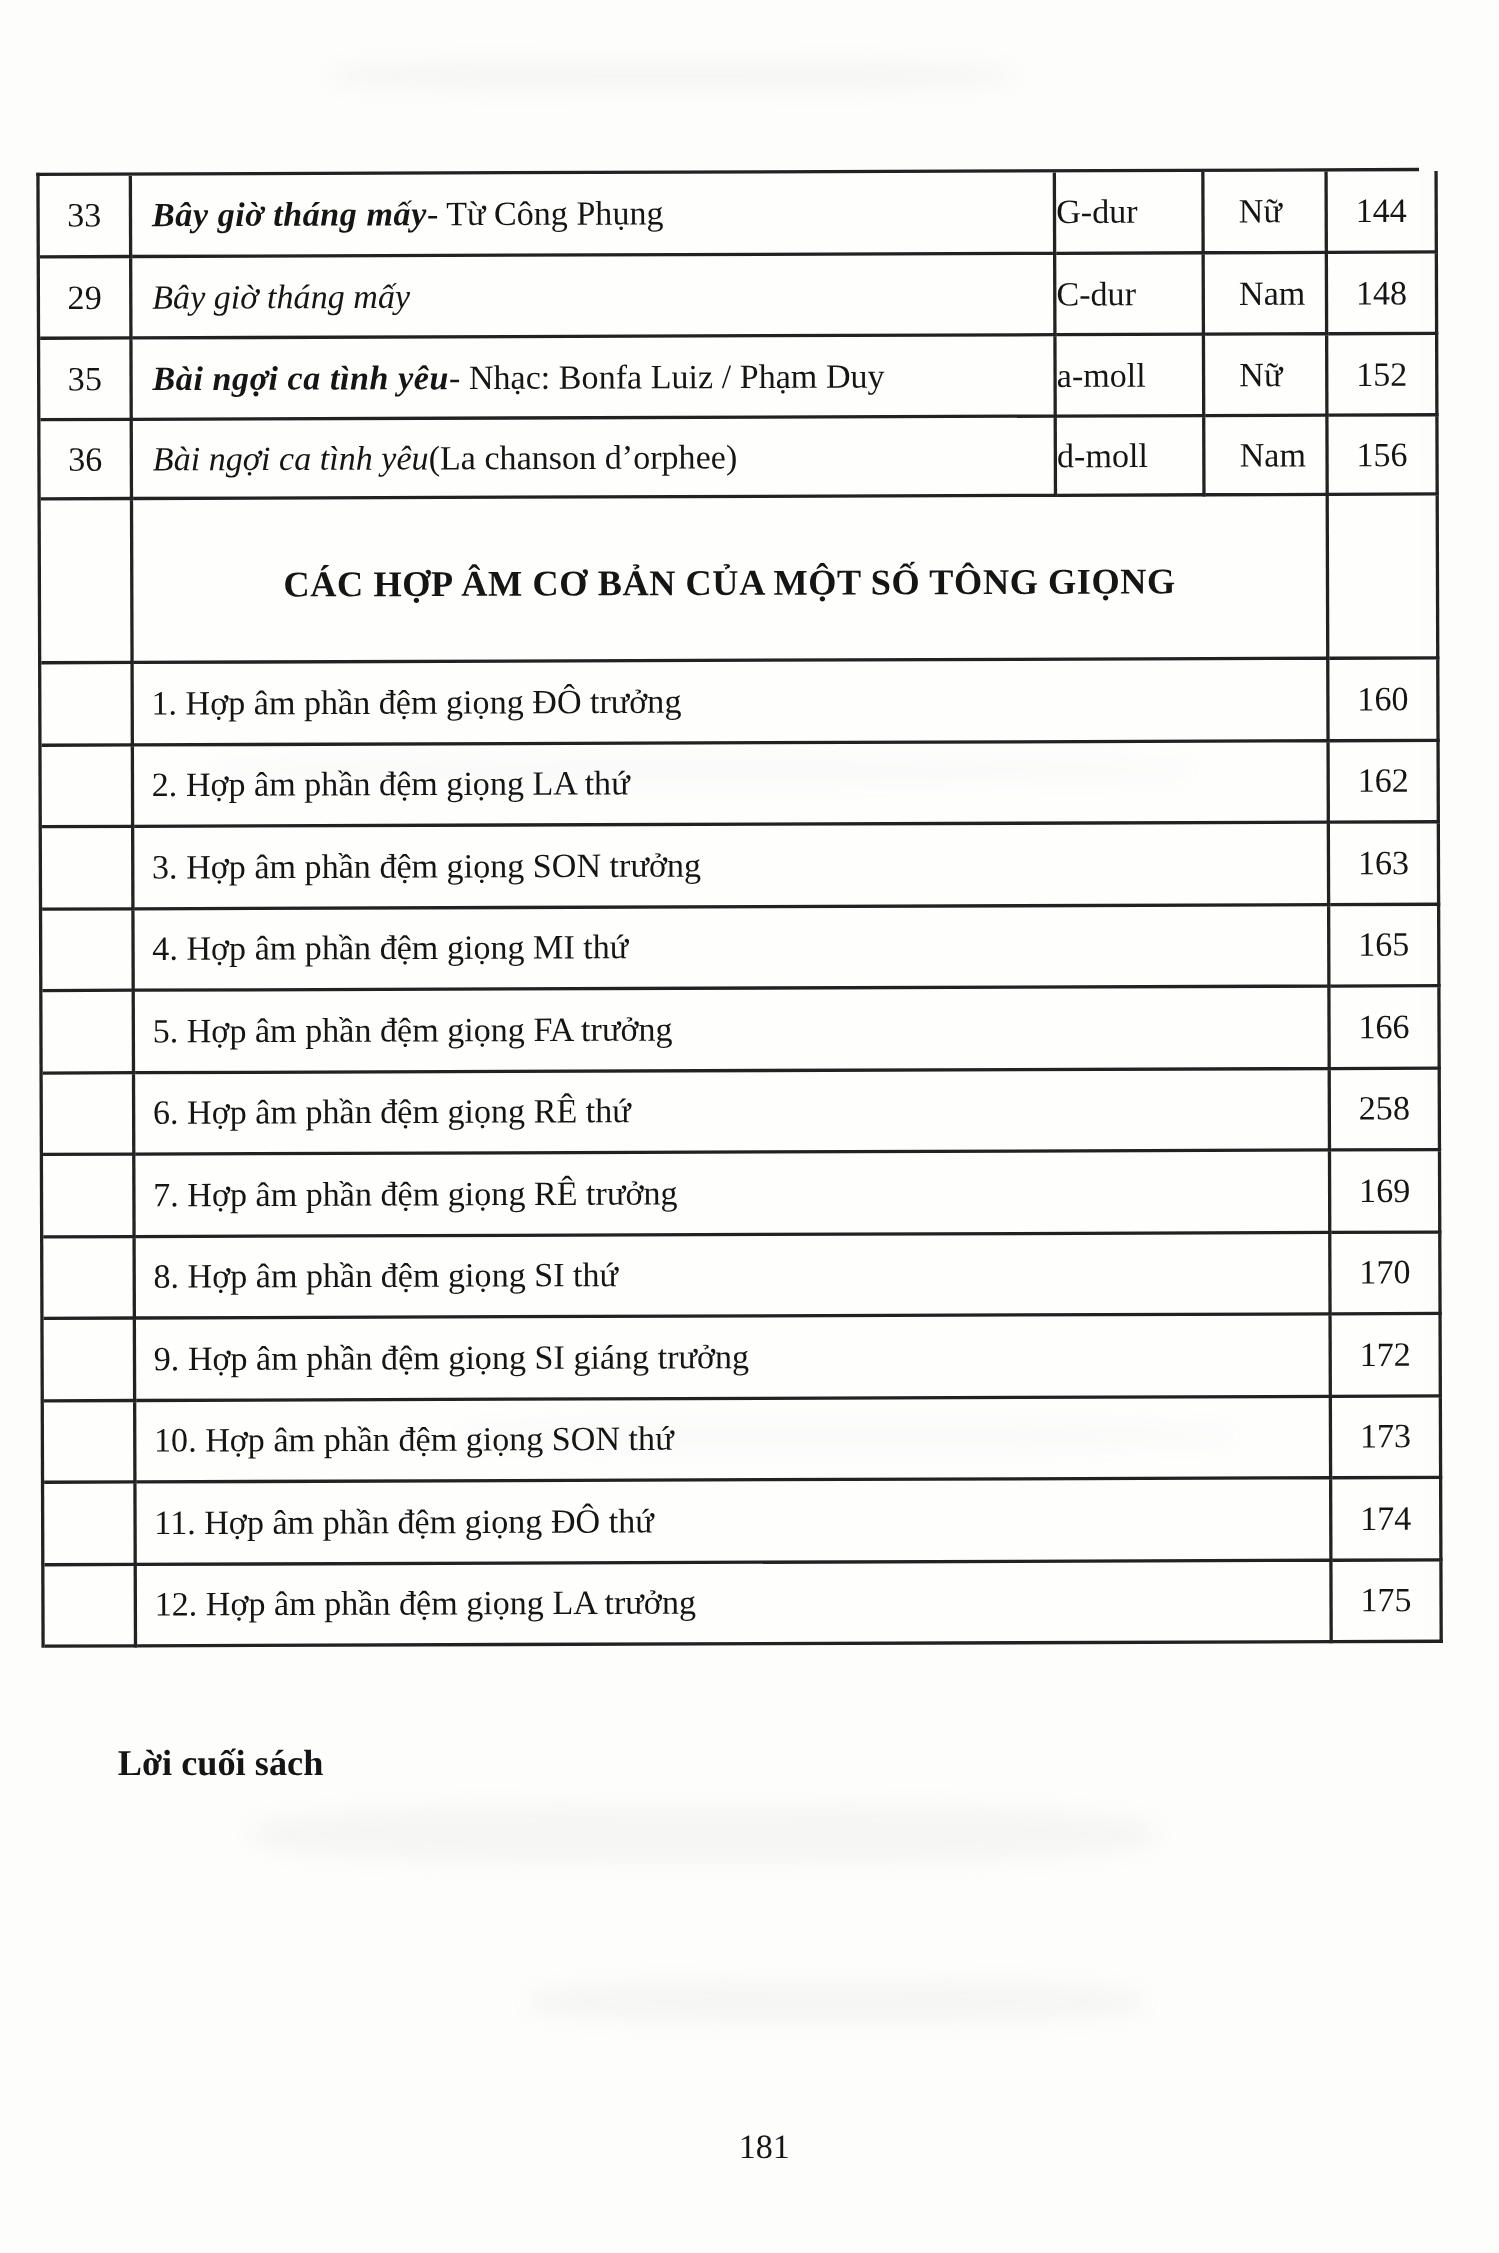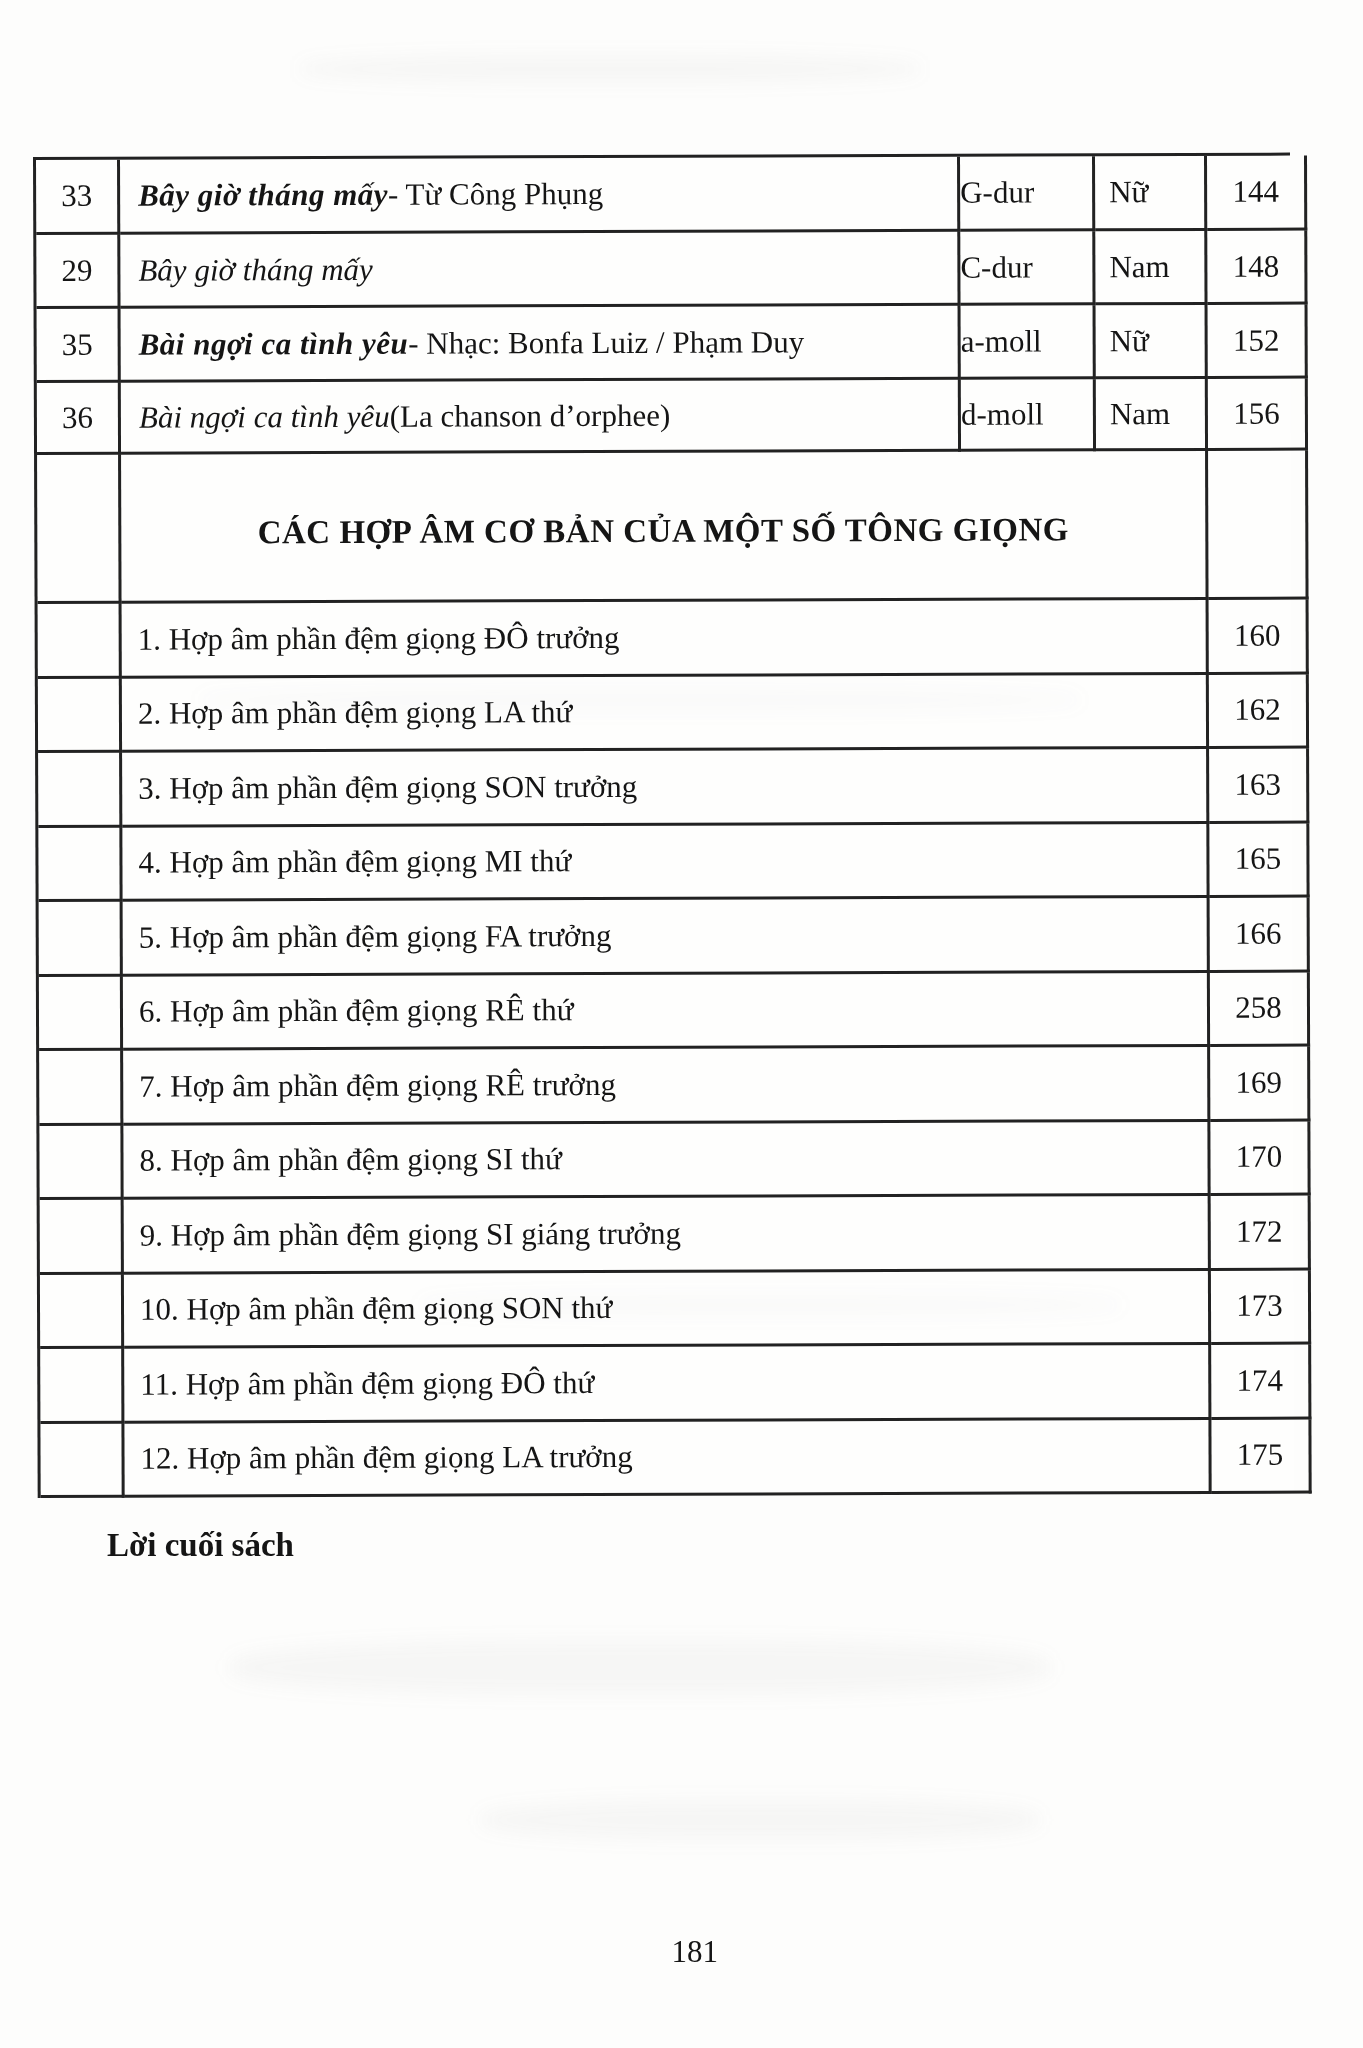--- a/index.html
+++ b/index.html
@@ -45,21 +45,21 @@
     border-bottom: 3px solid #222;
     display: flex;
     align-items: center;
     overflow: hidden;
     font-size: 31px;
     line-height: 1.15;
   }
   .col-num   { width: 84px;  justify-content: center; flex: none; }
   .col-title { width: 840px; padding-left: 18px; padding-right: 10px; flex: none; }
   .col-key   { width: 135px; flex: none; }
-  .col-voice { width: 112px; padding-left: 14px; flex: none; }
+  .col-voice { width: 112px; padding-left: 31px; flex: none; }
   .col-page  { width: 100px;  justify-content: center; flex: none; }
   .col-merged { width: 1087px; flex: none; }
 
   .row-song  { height: 74px; }
   .row-song.first { height: 75px; }
   .row-song.last  { height: 72px; }
   .row-header { height: 149px; }
   .row-chord  { height: 74.5px; }
 
   .song-title {
@@ -77,21 +77,21 @@
     letter-spacing: 0.5px;
     padding-top: 12px;
   }
   .chord-label-cell {
     padding-left: 16px;
   }
   
   .closing-note {
     position: absolute;
     left: 107px;
-    top: 1527px;
+    top: 1586px;
     font-weight: bold;
     font-size: 33px;
   }
   .page-number {
     position: absolute;
     left: 598px;
     top: 1934px;
     width: 120px;
     text-align: right;
     font-size: 31px;

